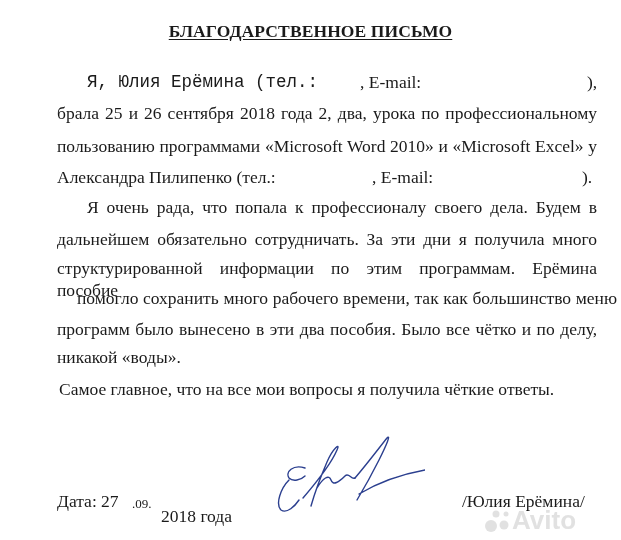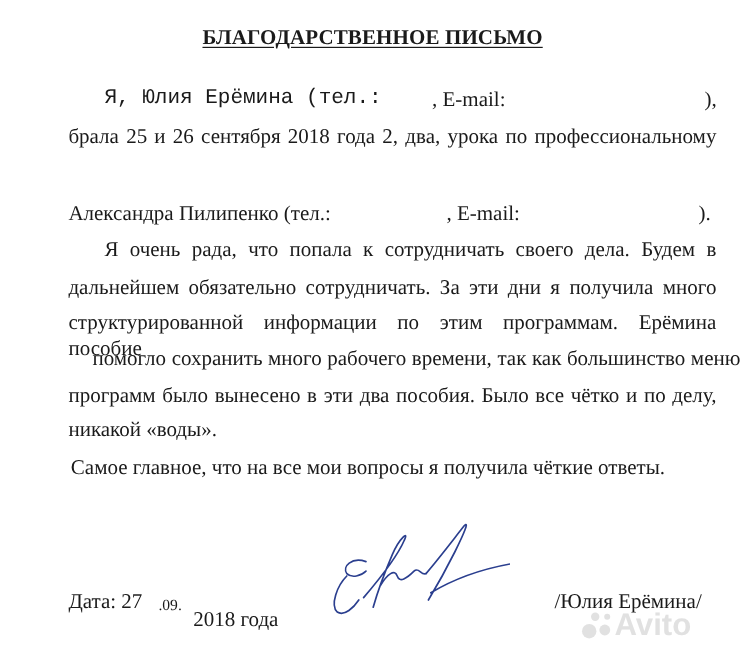--- a/index.html
+++ b/index.html
@@ -35,27 +35,28 @@
 <div class="page">
 
   <div class="title">БЛАГОДАРСТВЕННОЕ ПИСЬМО</div>
 
   <div class="line" style="top:71px;">
     <span class="abs" style="left:30px;font-family:Liberation Mono, monospace;">Я, Юлия Ерёмина (тел.:</span>
     <span class="abs" style="left:303px;">, E-mail:</span>
     <span class="abs" style="left:530px;">),</span>
   </div>
   <div class="line just" style="top:102px;">брала 25 и 26 сентября 2018 года 2, два, урока по профессиональному</div>
+  <div class="line just" style="top:135px;">пользованию программами «Microsoft Word 2010» и «Microsoft Excel» у</div>
   <div class="line" style="top:166px;">
     <span class="abs" style="left:0px;">Александра Пилипенко (тел.:</span>
     <span class="abs" style="left:315px;">, E-mail:</span>
     <span class="abs" style="left:525px;">).</span>
   </div>
 
-  <div class="line just indent" style="top:196px;">Я очень рада, что попала к сотрудничать своего дела. Будем в</div>
+  <div class="line just indent" style="top:196px;">Я очень рада, что попала к профессионалу своего дела. Будем в</div>
   <div class="line just" style="top:228px;">дальнейшем обязательно сотрудничать. За эти дни я получила много</div>
   <div class="line just" style="top:257px;">структурированной информации по этим программам. Ерёмина пособие</div>
   <div class="line just" style="top:287px;margin-left:20px;">помогло сохранить много рабочего времени, так как большинство меню</div>
   <div class="line just" style="top:318px;">программ было вынесено в эти два пособия. Было все чётко и по делу,</div>
   <div class="line" style="top:346px;">никакой «воды».</div>
 
   <div class="line indent" style="top:378px; left:59px;">Самое главное, что на все мои вопросы я получила чёткие ответы.</div>
 
   <div class="line" style="top:490px; left:57px;">
     <span class="abs" style="left:0px;">Дата: 27</span>

